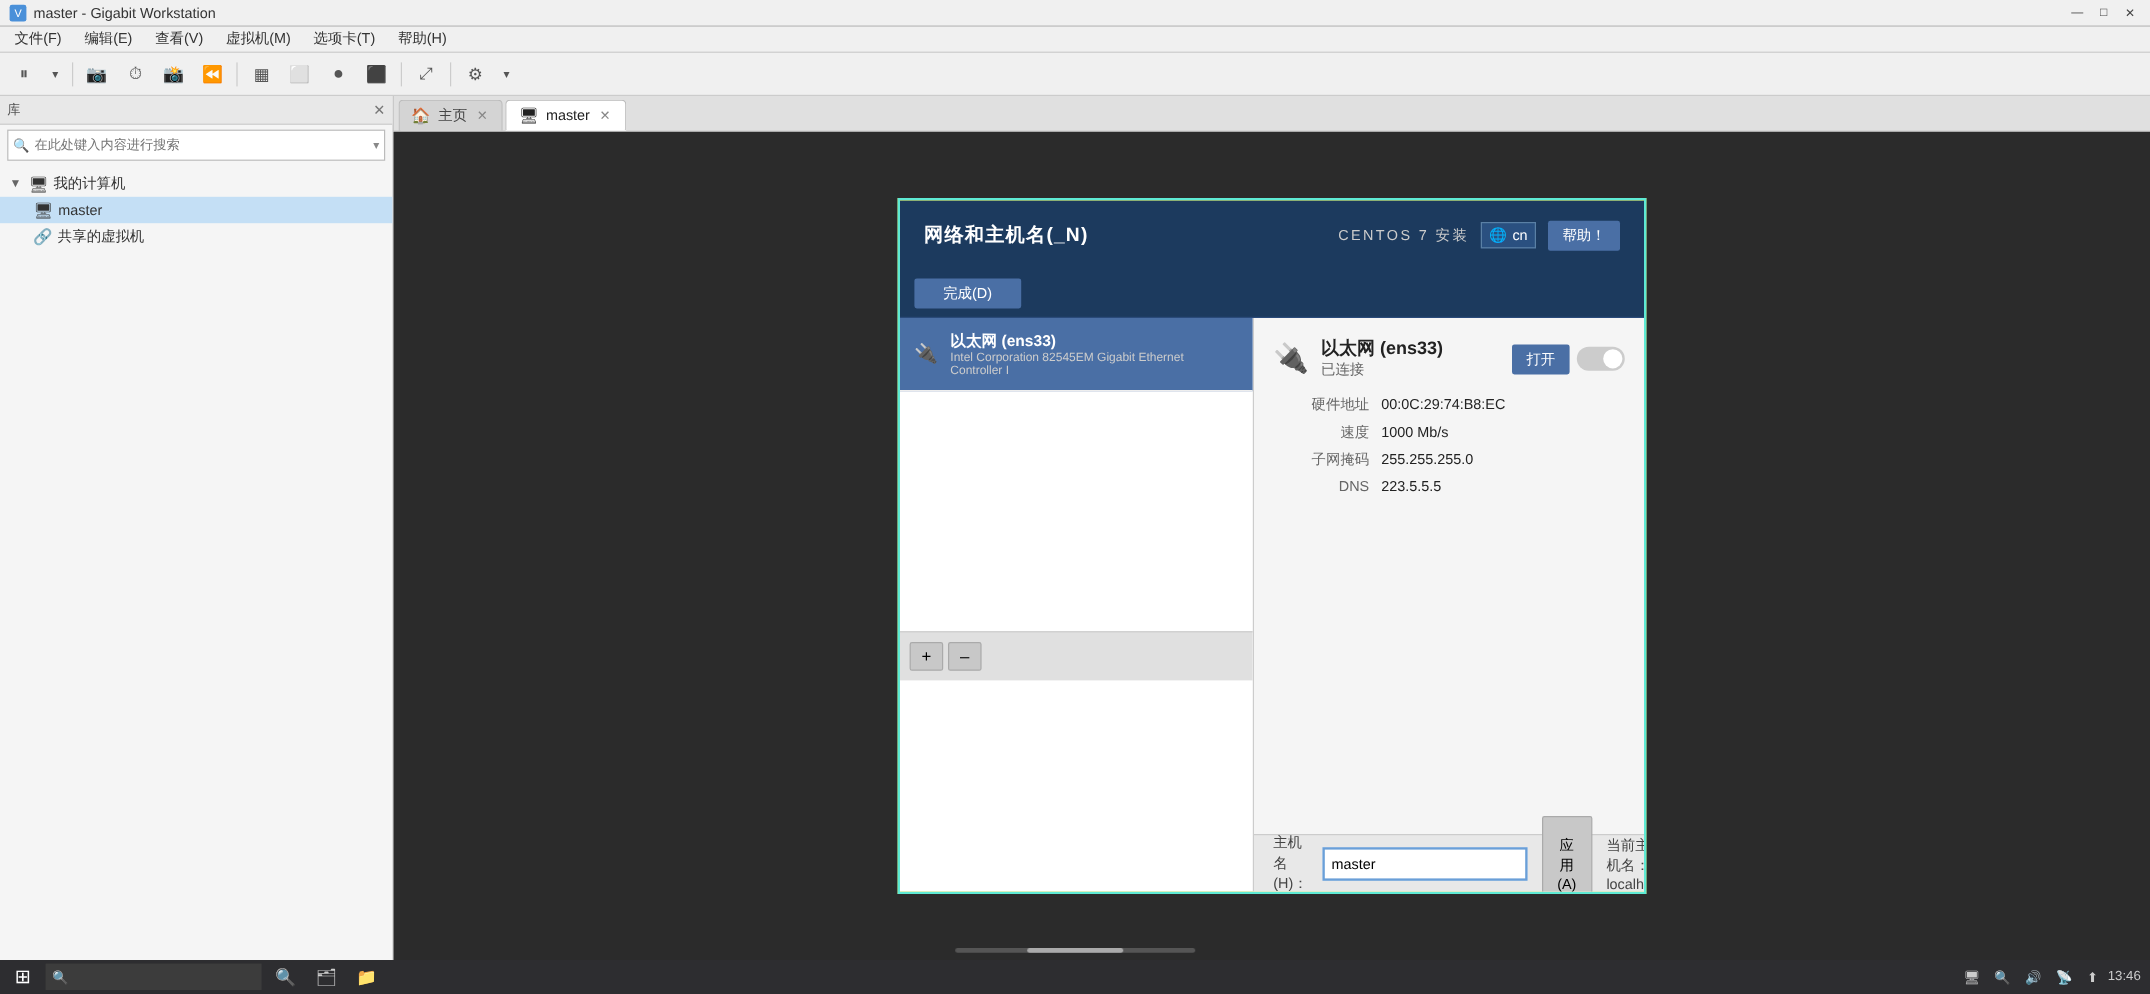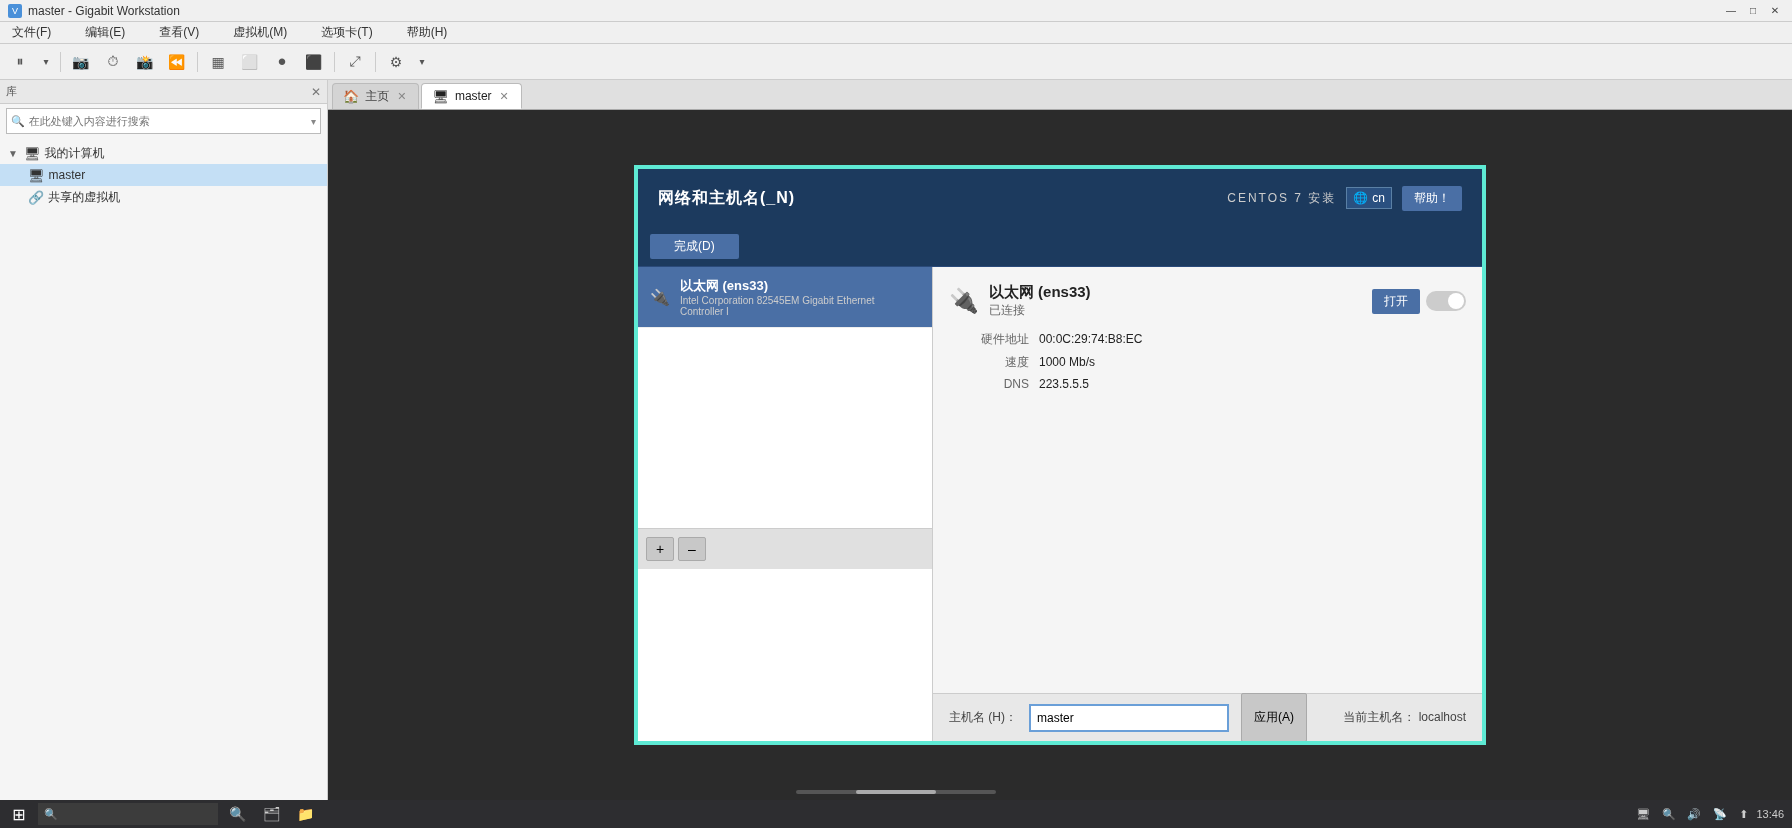--- a/index.html
+++ b/index.html
@@ -60,21 +60,21 @@
     
     .menu-bar {
       position: absolute;
       top: 22px; left: 0; right: 0;
       height: 22px;
       background: #f0f0f0;
       display: flex;
       align-items: center;
       padding: 0 4px;
       border-bottom: 1px solid #ccc;
-      gap: 18px;
+      gap: 3px;
     }
     .menu-item {
       padding: 2px 8px;
       font-size: 12px;
       color: #333;
       cursor: pointer;
       border-radius: 2px;
     }
 
     
@@ -238,24 +238,24 @@
       bottom: 28px;
       background: #2b2b2b;
       display: flex;
       align-items: center;
       justify-content: center;
       overflow: hidden;
     }
 
     
     .vm-screen {
-      width: 852px;
+      width: 624px;
       height: 580px;
       background: #fde047;
-      border: 4px solid #5eead4;
+      border: 2px solid #5eead4;
       position: relative;
       overflow: hidden;
     }
 
     
     .installer-header {
       background: #1c3a5e;
       height: 58px;
       display: flex;
       align-items: center;
@@ -774,20 +774,24 @@
         <div class="detail-props">
           <div class="prop-row">
             <span class="prop-label">硬件地址</span>
             <span class="prop-value">00:0C:29:74:B8:EC</span>
           </div>
           <div class="prop-row">
             <span class="prop-label">速度</span>
             <span class="prop-value">1000 Mb/s</span>
           </div>
           <div class="prop-row">
+            <span class="prop-label">子网掩码</span>
+            <span class="prop-value">255.255.255.0</span>
+          </div>
+          <div class="prop-row">
             <span class="prop-label">DNS</span>
             <span class="prop-value">223.5.5.5</span>
           </div>
         </div>
 
         <button class="config-btn">配置(O)...</button>
 
         <div class="hostname-bar">
           <span class="hostname-label">主机名 (H)：</span>
           <input class="hostname-input" type="text" value="master" style="">

